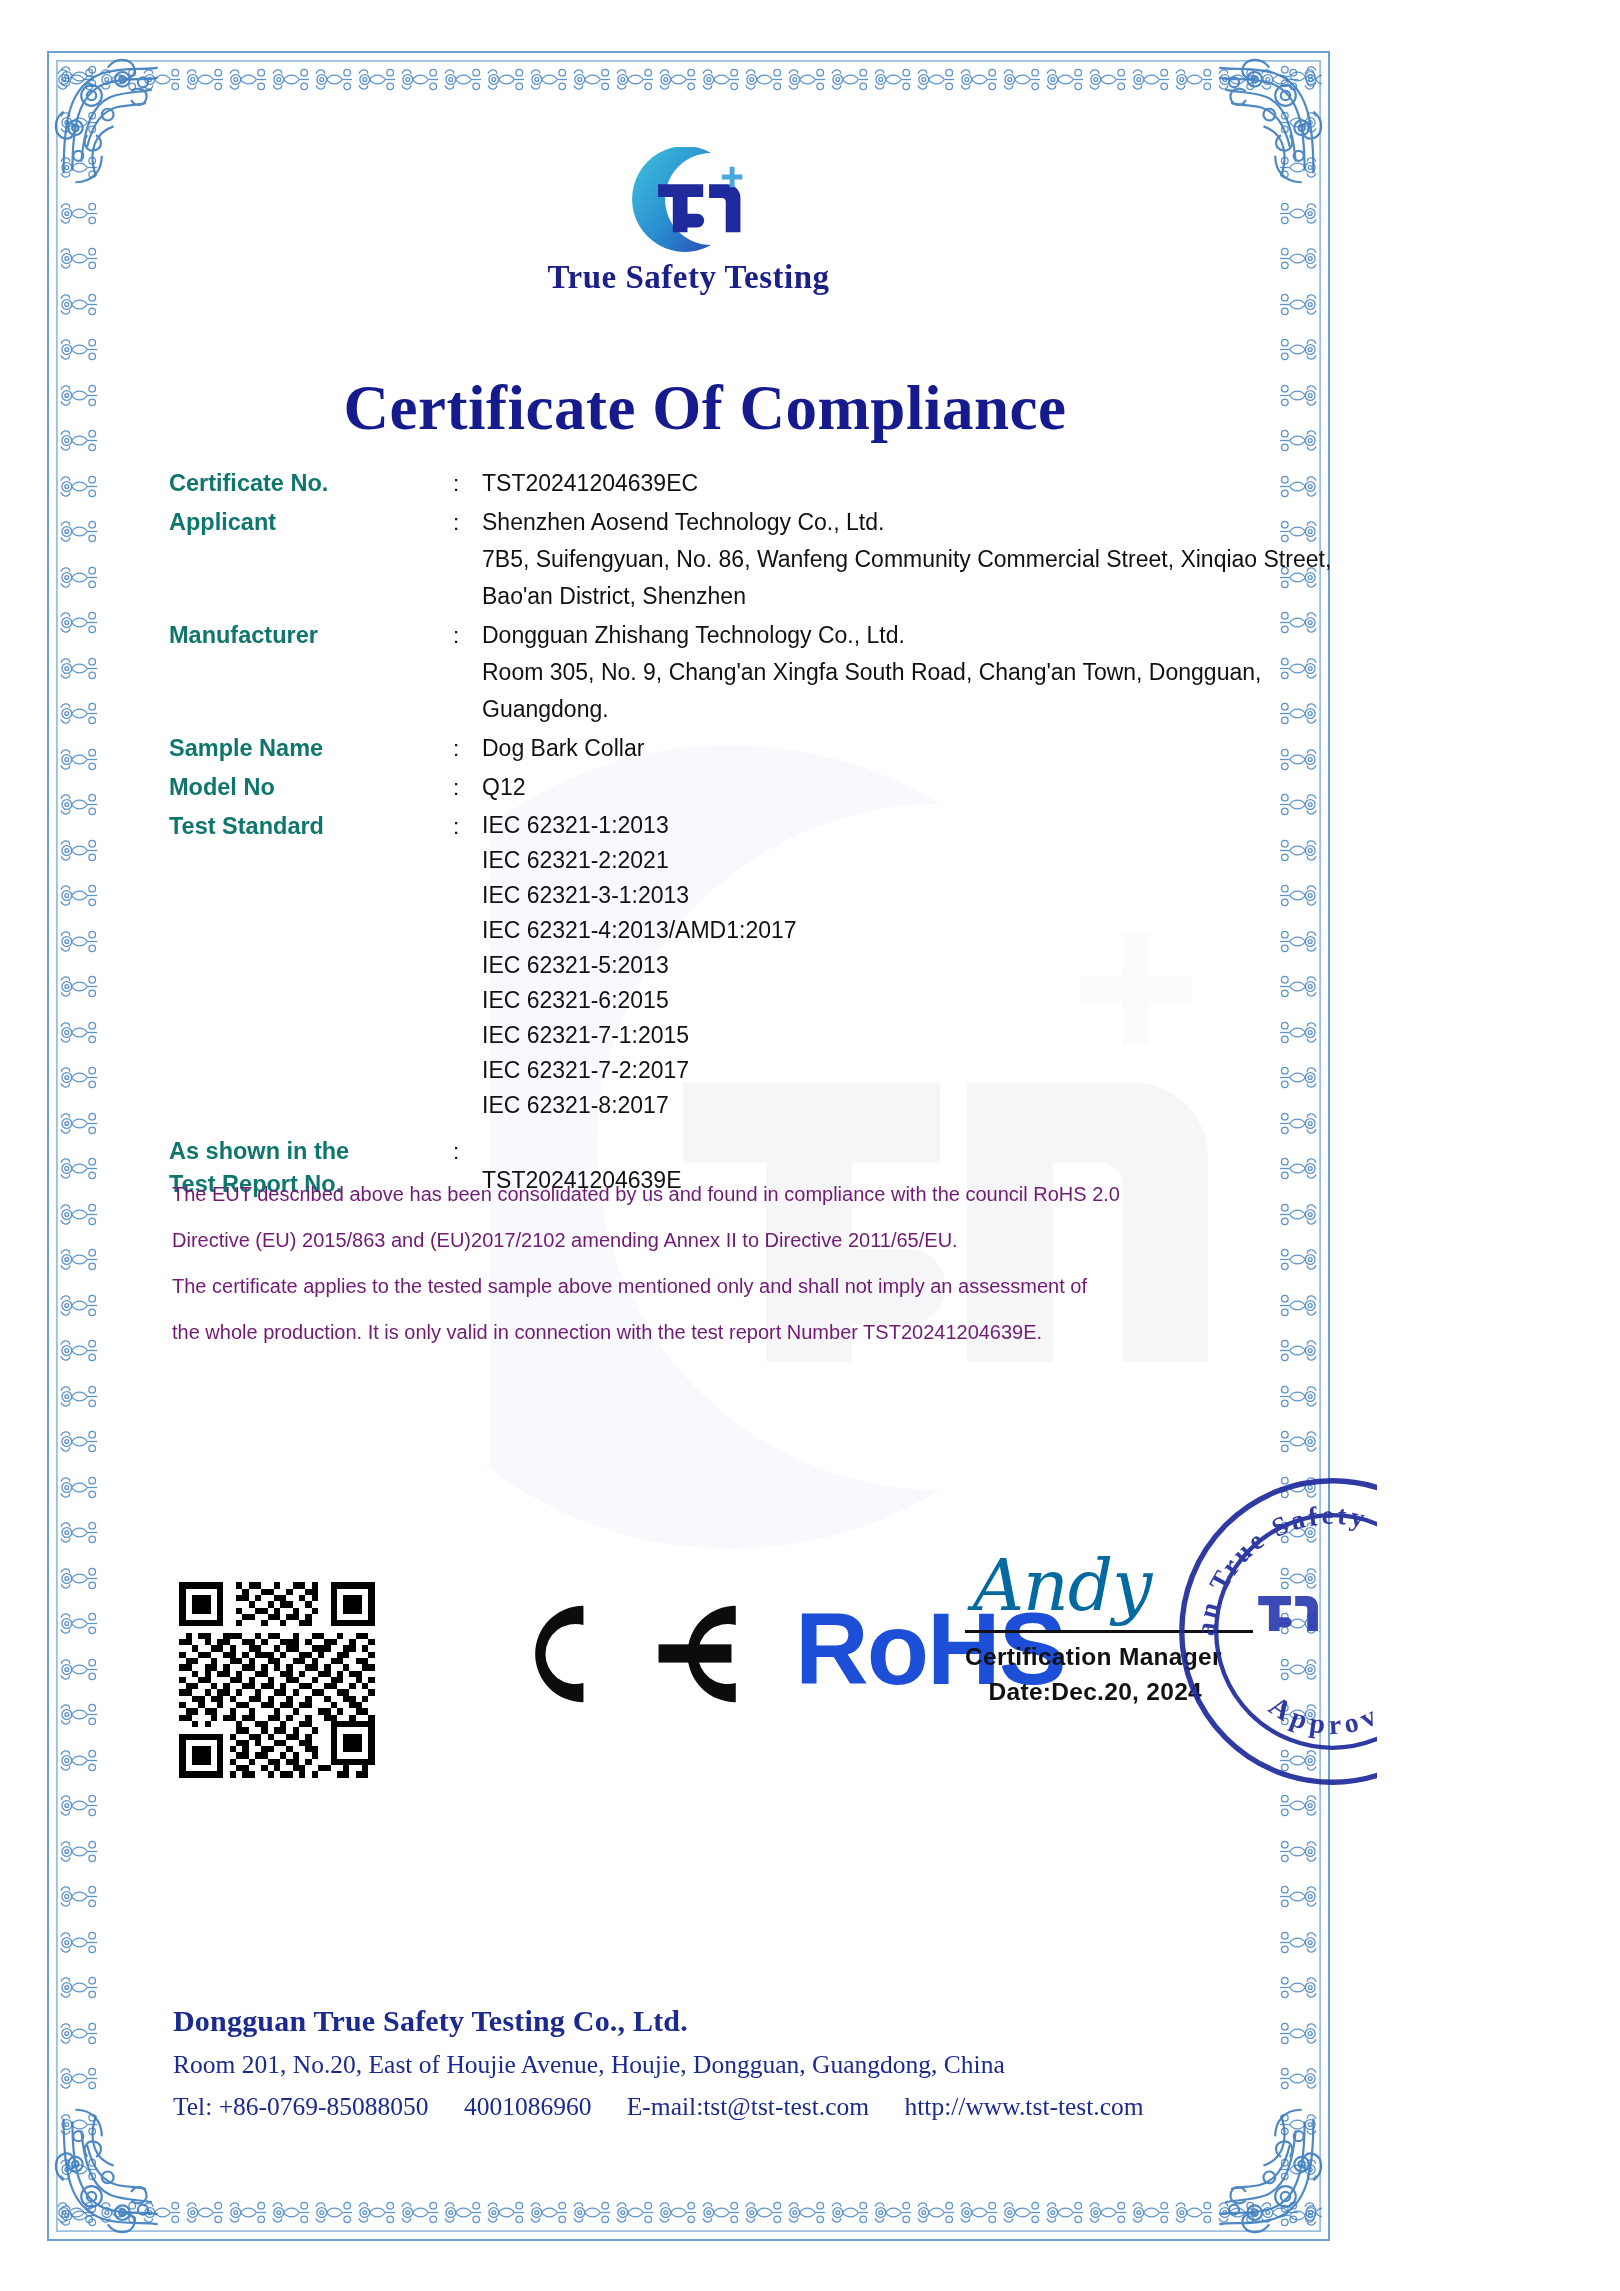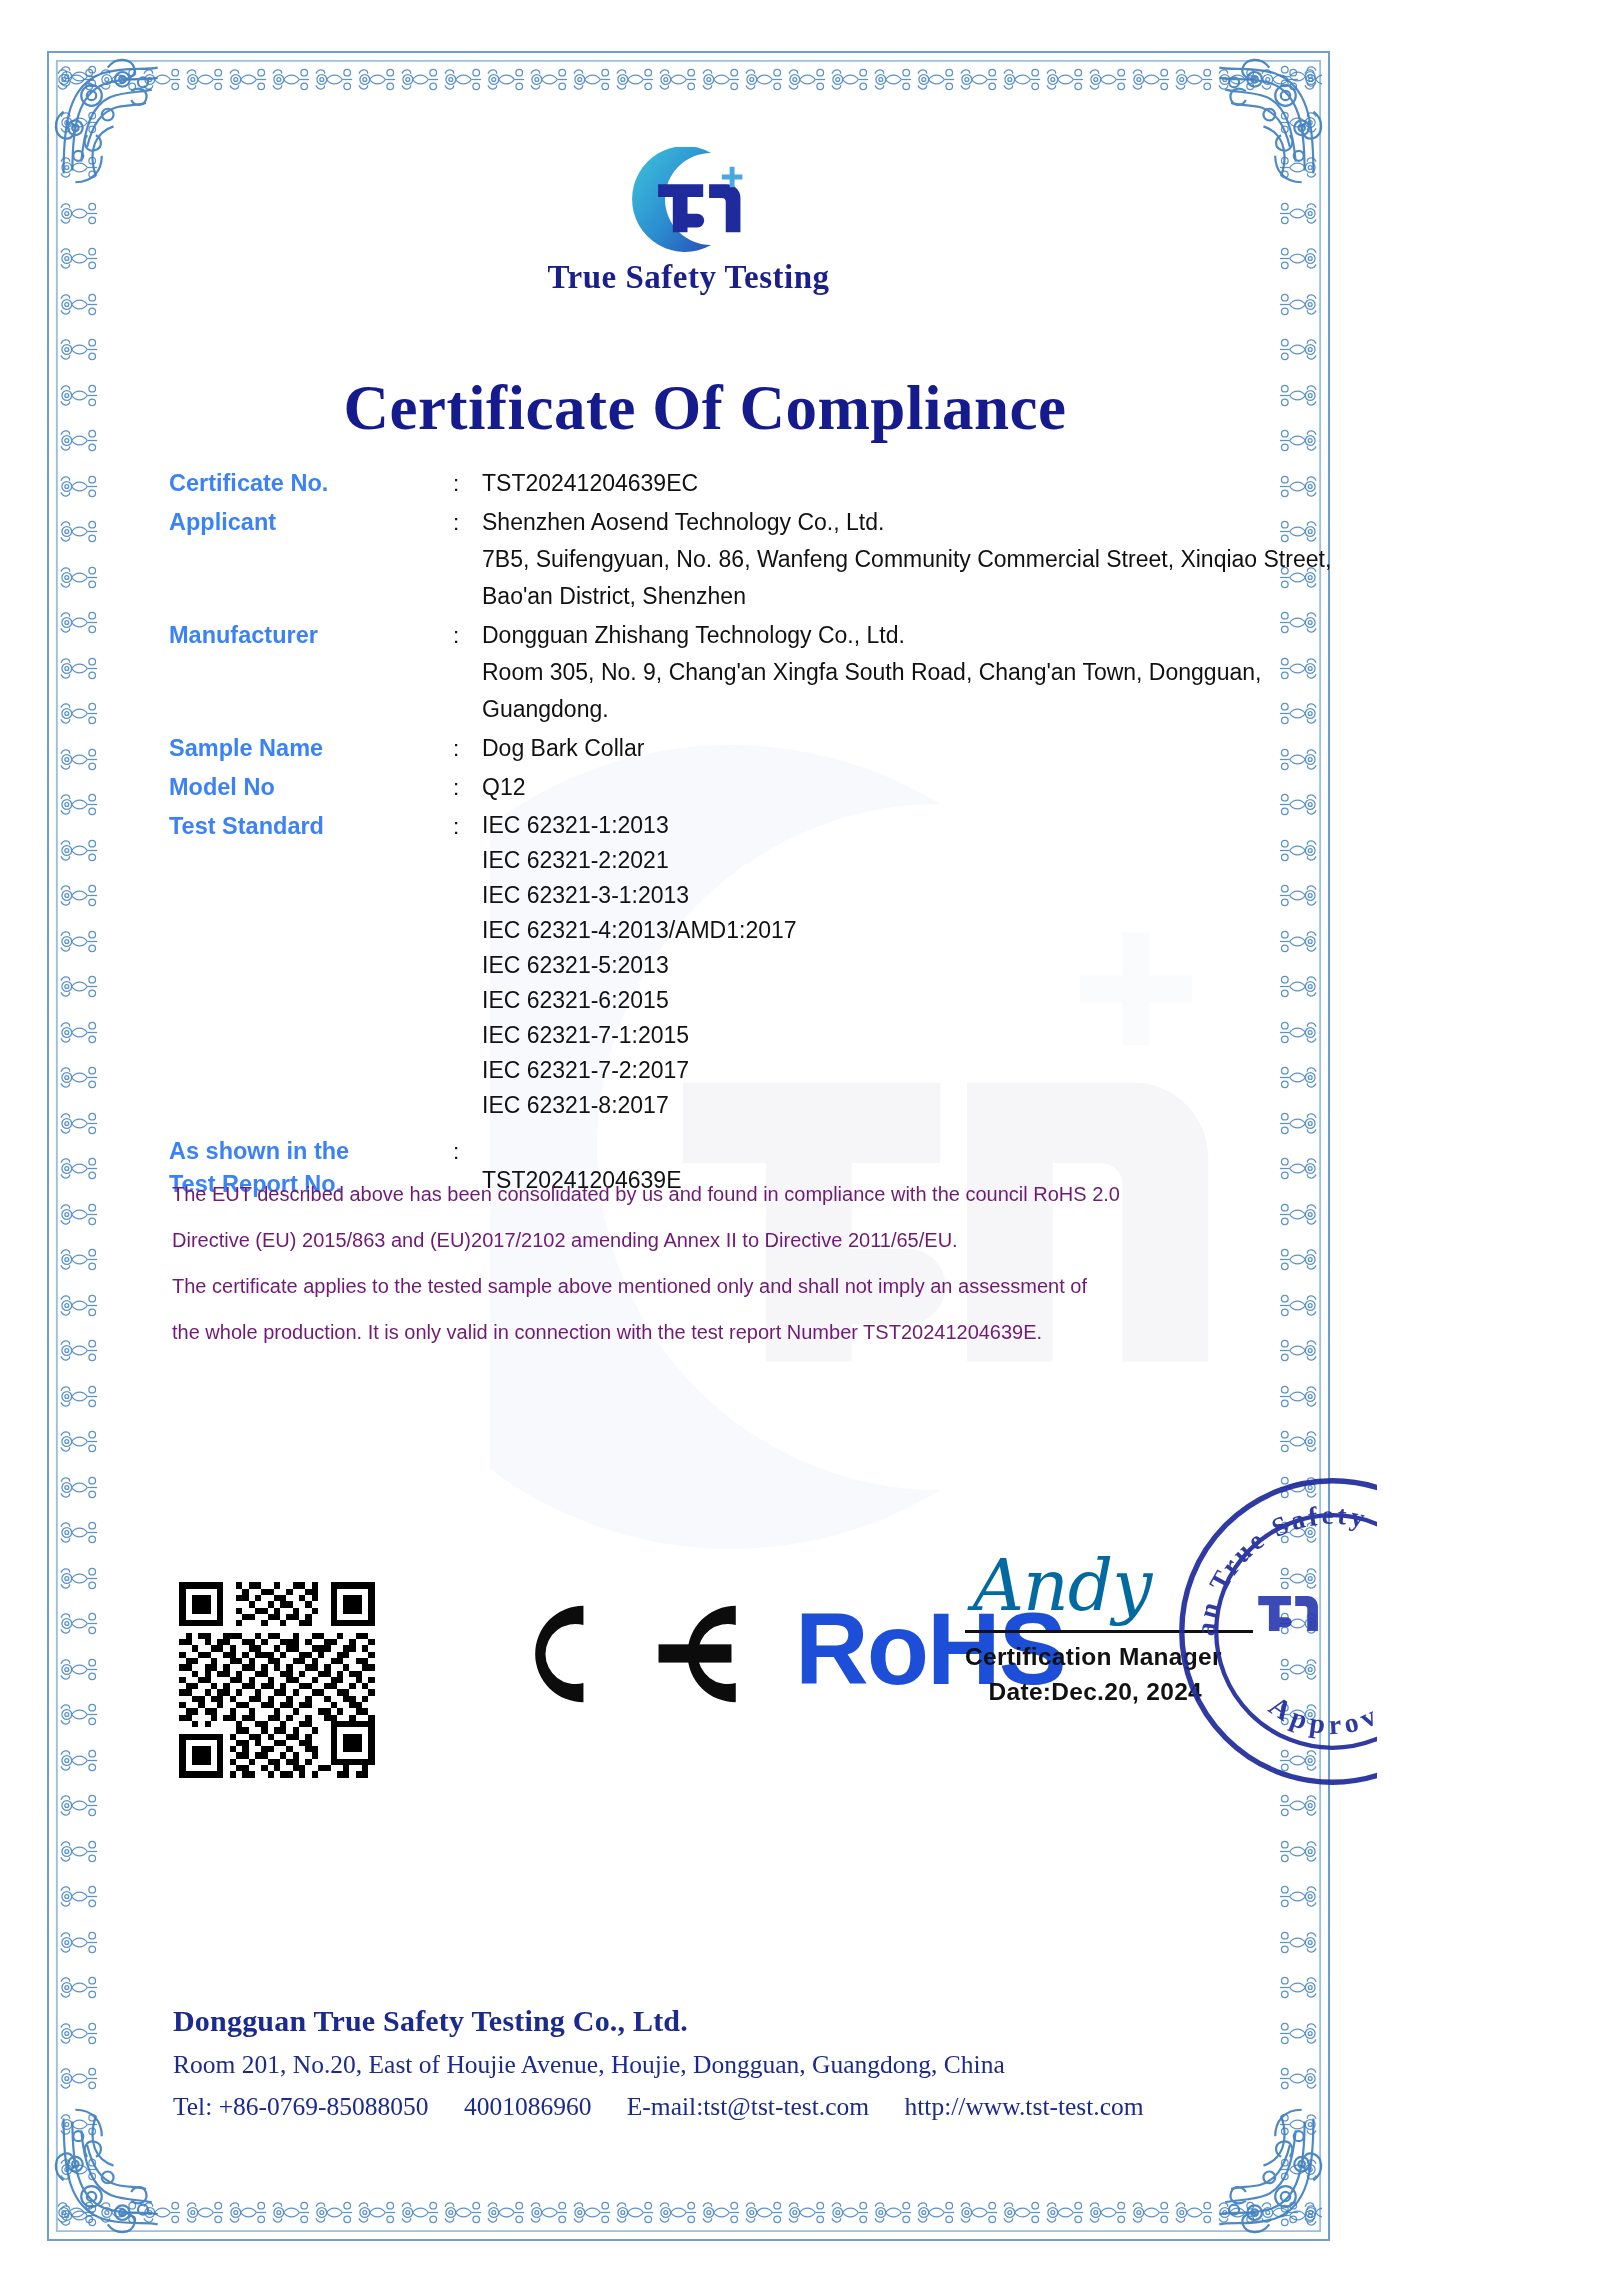--- a/index.html
+++ b/index.html
@@ -126,21 +126,21 @@
   .frow {
     display: flex;
     align-items: flex-start;
     margin-bottom: 2px;
   }
   .flabel {
     width: 284px;
     flex: 0 0 284px;
     font-size: 23.5px;
     font-weight: bold;
-    color: #3b82f6;
+    color: #0f766e;
     line-height: 37px;
     white-space: pre-line;
   }
   .fcolon {
     width: 29px;
     flex: 0 0 29px;
     font-size: 22.5px;
     color: #111;
     line-height: 37px;
   }

